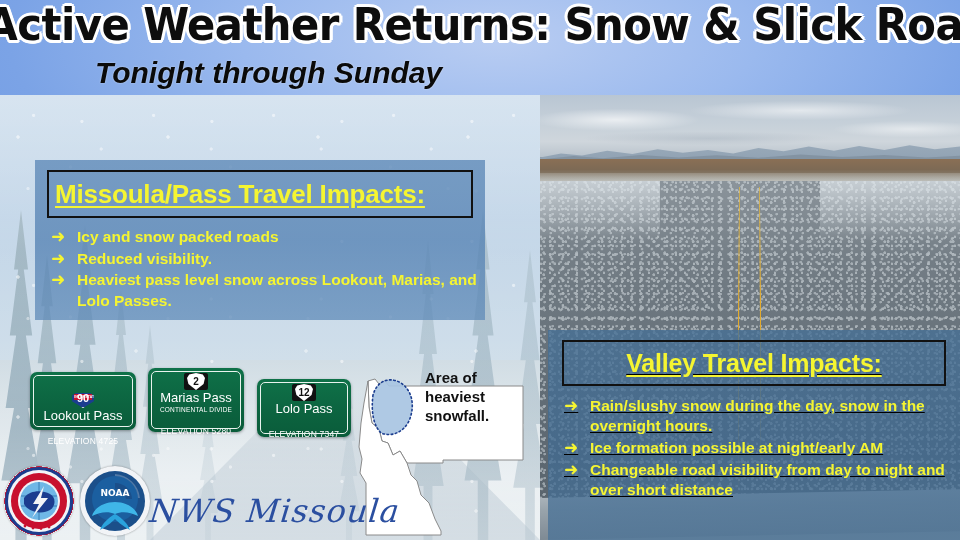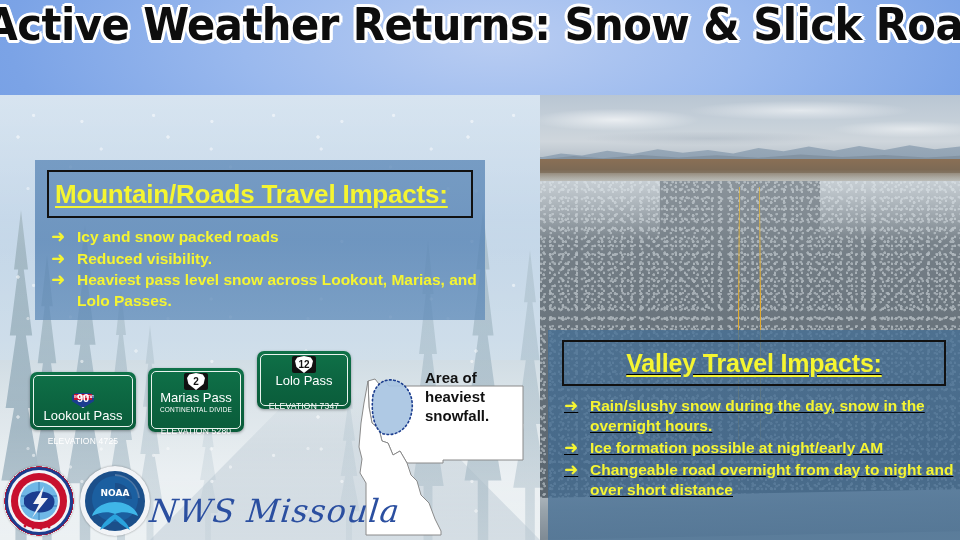--- a/index.html
+++ b/index.html
@@ -128,21 +128,21 @@
         display:flex;flex-direction:column;align-items:center;justify-content:flex-start;
         padding-top:4px;box-sizing:border-box;}
   .sign::after{content:"";position:absolute;left:3px;top:3px;right:3px;bottom:3px;
         border:1.5px solid #e9f3ee;border-radius:5px;pointer-events:none;}
   .sign-name{color:#fff;font-weight:400;font-size:13px;line-height:1.05;margin-top:1px;white-space:nowrap;}
   .sign-sub{color:#fff;font-weight:400;font-size:6.5px;letter-spacing:.2px;line-height:1.15;margin-top:1px;white-space:nowrap;}
   .sign-elev{color:#fff;font-weight:400;font-size:8.5px;letter-spacing:.2px;line-height:1.2;margin-top:13px;white-space:nowrap;}
 
   .sign-lookout{left:30px;top:372px;width:106px;height:58px;}
   .sign-marias{left:148px;top:368px;width:96px;height:64px;}
-  .sign-lolo{left:257px;top:351px;width:94px;height:58px;text-align:center;}
+  .sign-lolo{left:257px;top:379px;width:94px;height:58px;text-align:center;}
 
   
   .shield-i{position:relative;width:26px;height:23px;background:#1b3d8f;
      clip-path:polygon(8% 22%,22% 6%,78% 6%,92% 22%,92% 58%,50% 100%,8% 58%);
      display:flex;align-items:flex-end;justify-content:center;margin-top:16px;
      border:1px solid #fff;box-sizing:border-box;}
   .shield-i .crown{position:absolute;left:3px;top:1px;right:3px;height:6px;background:#c8102e;}
   .shield-i .crown span{display:block;text-align:center;color:#fff;font-size:3.4px;line-height:6px;font-weight:700;letter-spacing:.2px;}
   .shield-i .num{position:relative;color:#fff;font-weight:700;font-size:11px;line-height:1;margin-bottom:3px;}
 
@@ -204,25 +204,26 @@
     <div class="pr-shoulder-l"></div>
     <div class="pr-shoulder-r"></div>
     <div class="pr-grain"></div>
     <div class="line-y line-l"></div>
     <div class="line-y line-r"></div>
     <div class="pr-curb"></div>
   </div>
 
   <div class="header">
     <div class="title">Active Weather Returns: Snow &amp; Slick Roads</div>
+    <div class="subtitle">Tonight through Sunday</div>
   </div>
 
   <div class="panel panel-mountain">
     <div class="hdrbox">
-      <span class="hdrtext">Mountain/Roads Travel Impacts:</span>
+      <span class="hdrtext">Missoula/Pass Travel Impacts:</span>
     </div>
     <ul class="bullets">
       <li class="bullet">
         <span class="arrow">➜</span>
         <span class="btxt">Icy and snow packed roads</span>
       </li>
       <li class="bullet">
         <span class="arrow">➜</span>
         <span class="btxt">Reduced visibility.</span>
       </li>
@@ -241,21 +242,21 @@
       <li class="bullet">
         <span class="arrow">➜</span>
         <span class="btxt">Rain/slushy snow during the day, snow in the overnight hours.</span>
       </li>
       <li class="bullet">
         <span class="arrow">➜</span>
         <span class="btxt">Ice formation possible at night/early AM</span>
       </li>
       <li class="bullet">
         <span class="arrow">➜</span>
-        <span class="btxt">Changeable road overnight from day to night and over short distance</span>
+        <span class="btxt">Changeable road visibility from day to night and over short distance</span>
       </li>
     </ul>
   </div>
 
   <div class="sign sign-lookout">
     <div class="shield-i">
       <div class="crown">
           <span>INTERSTATE</span>
         </div>
       <div class="num">90</div>

